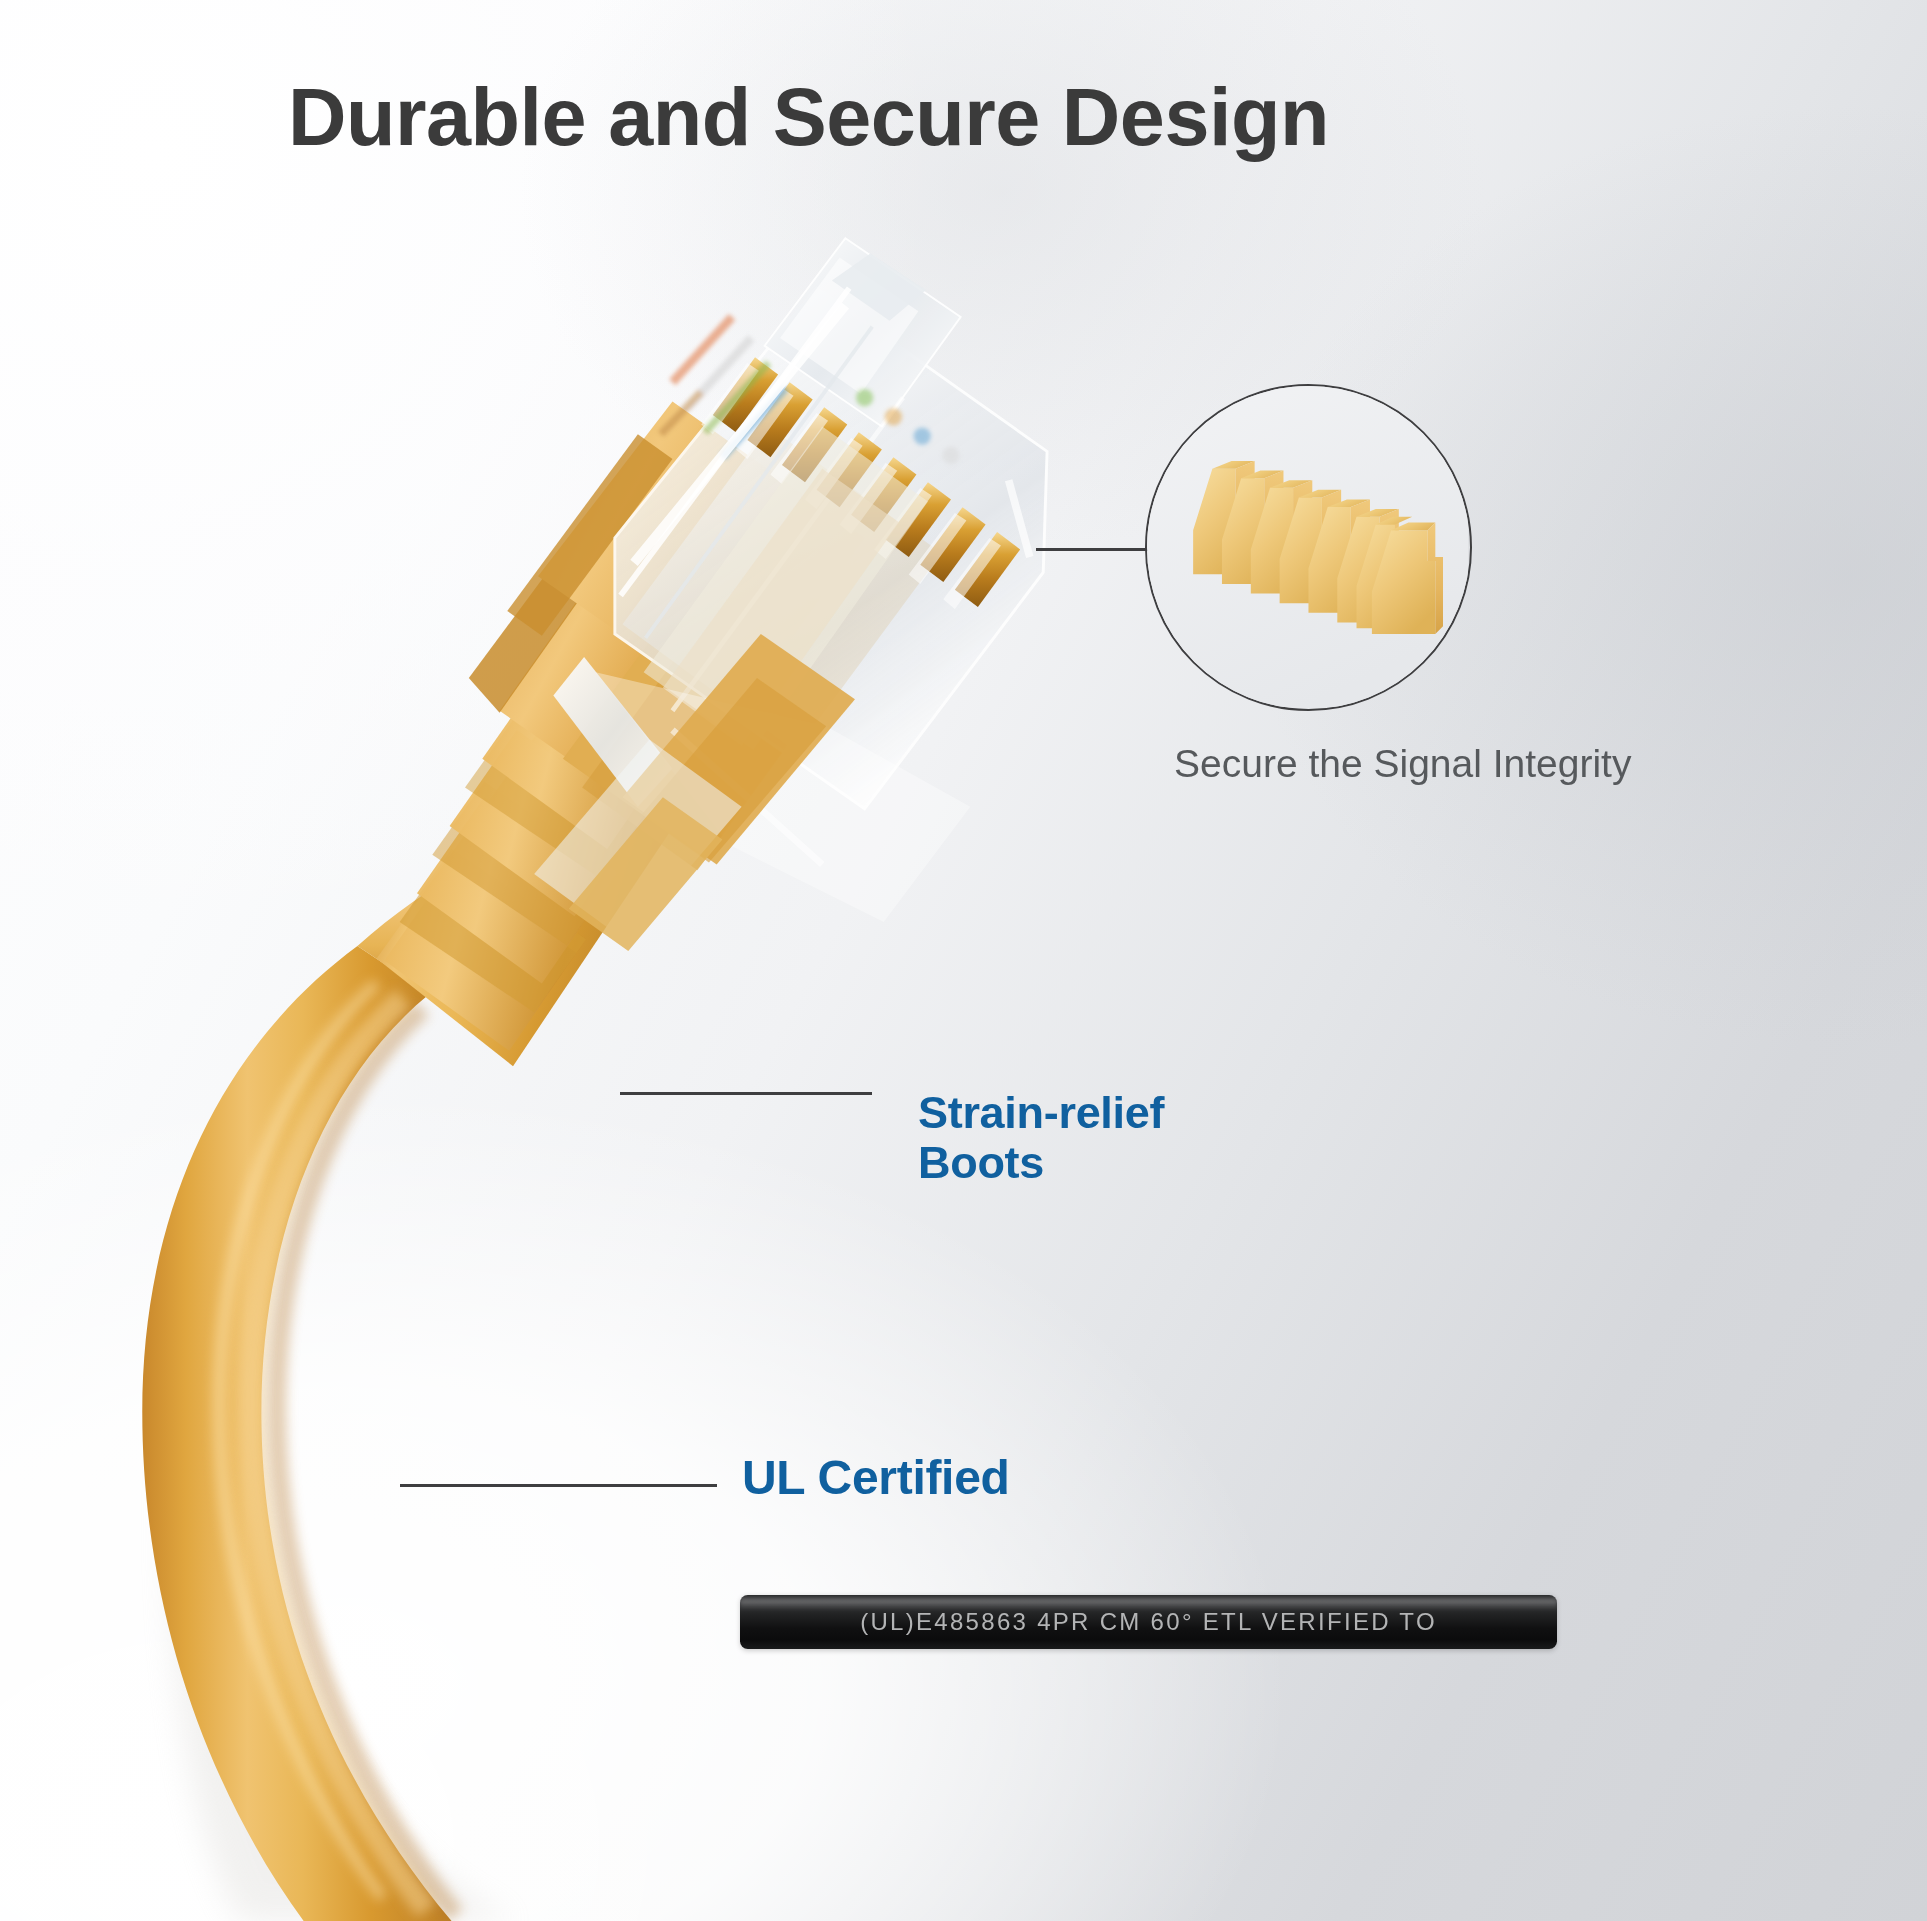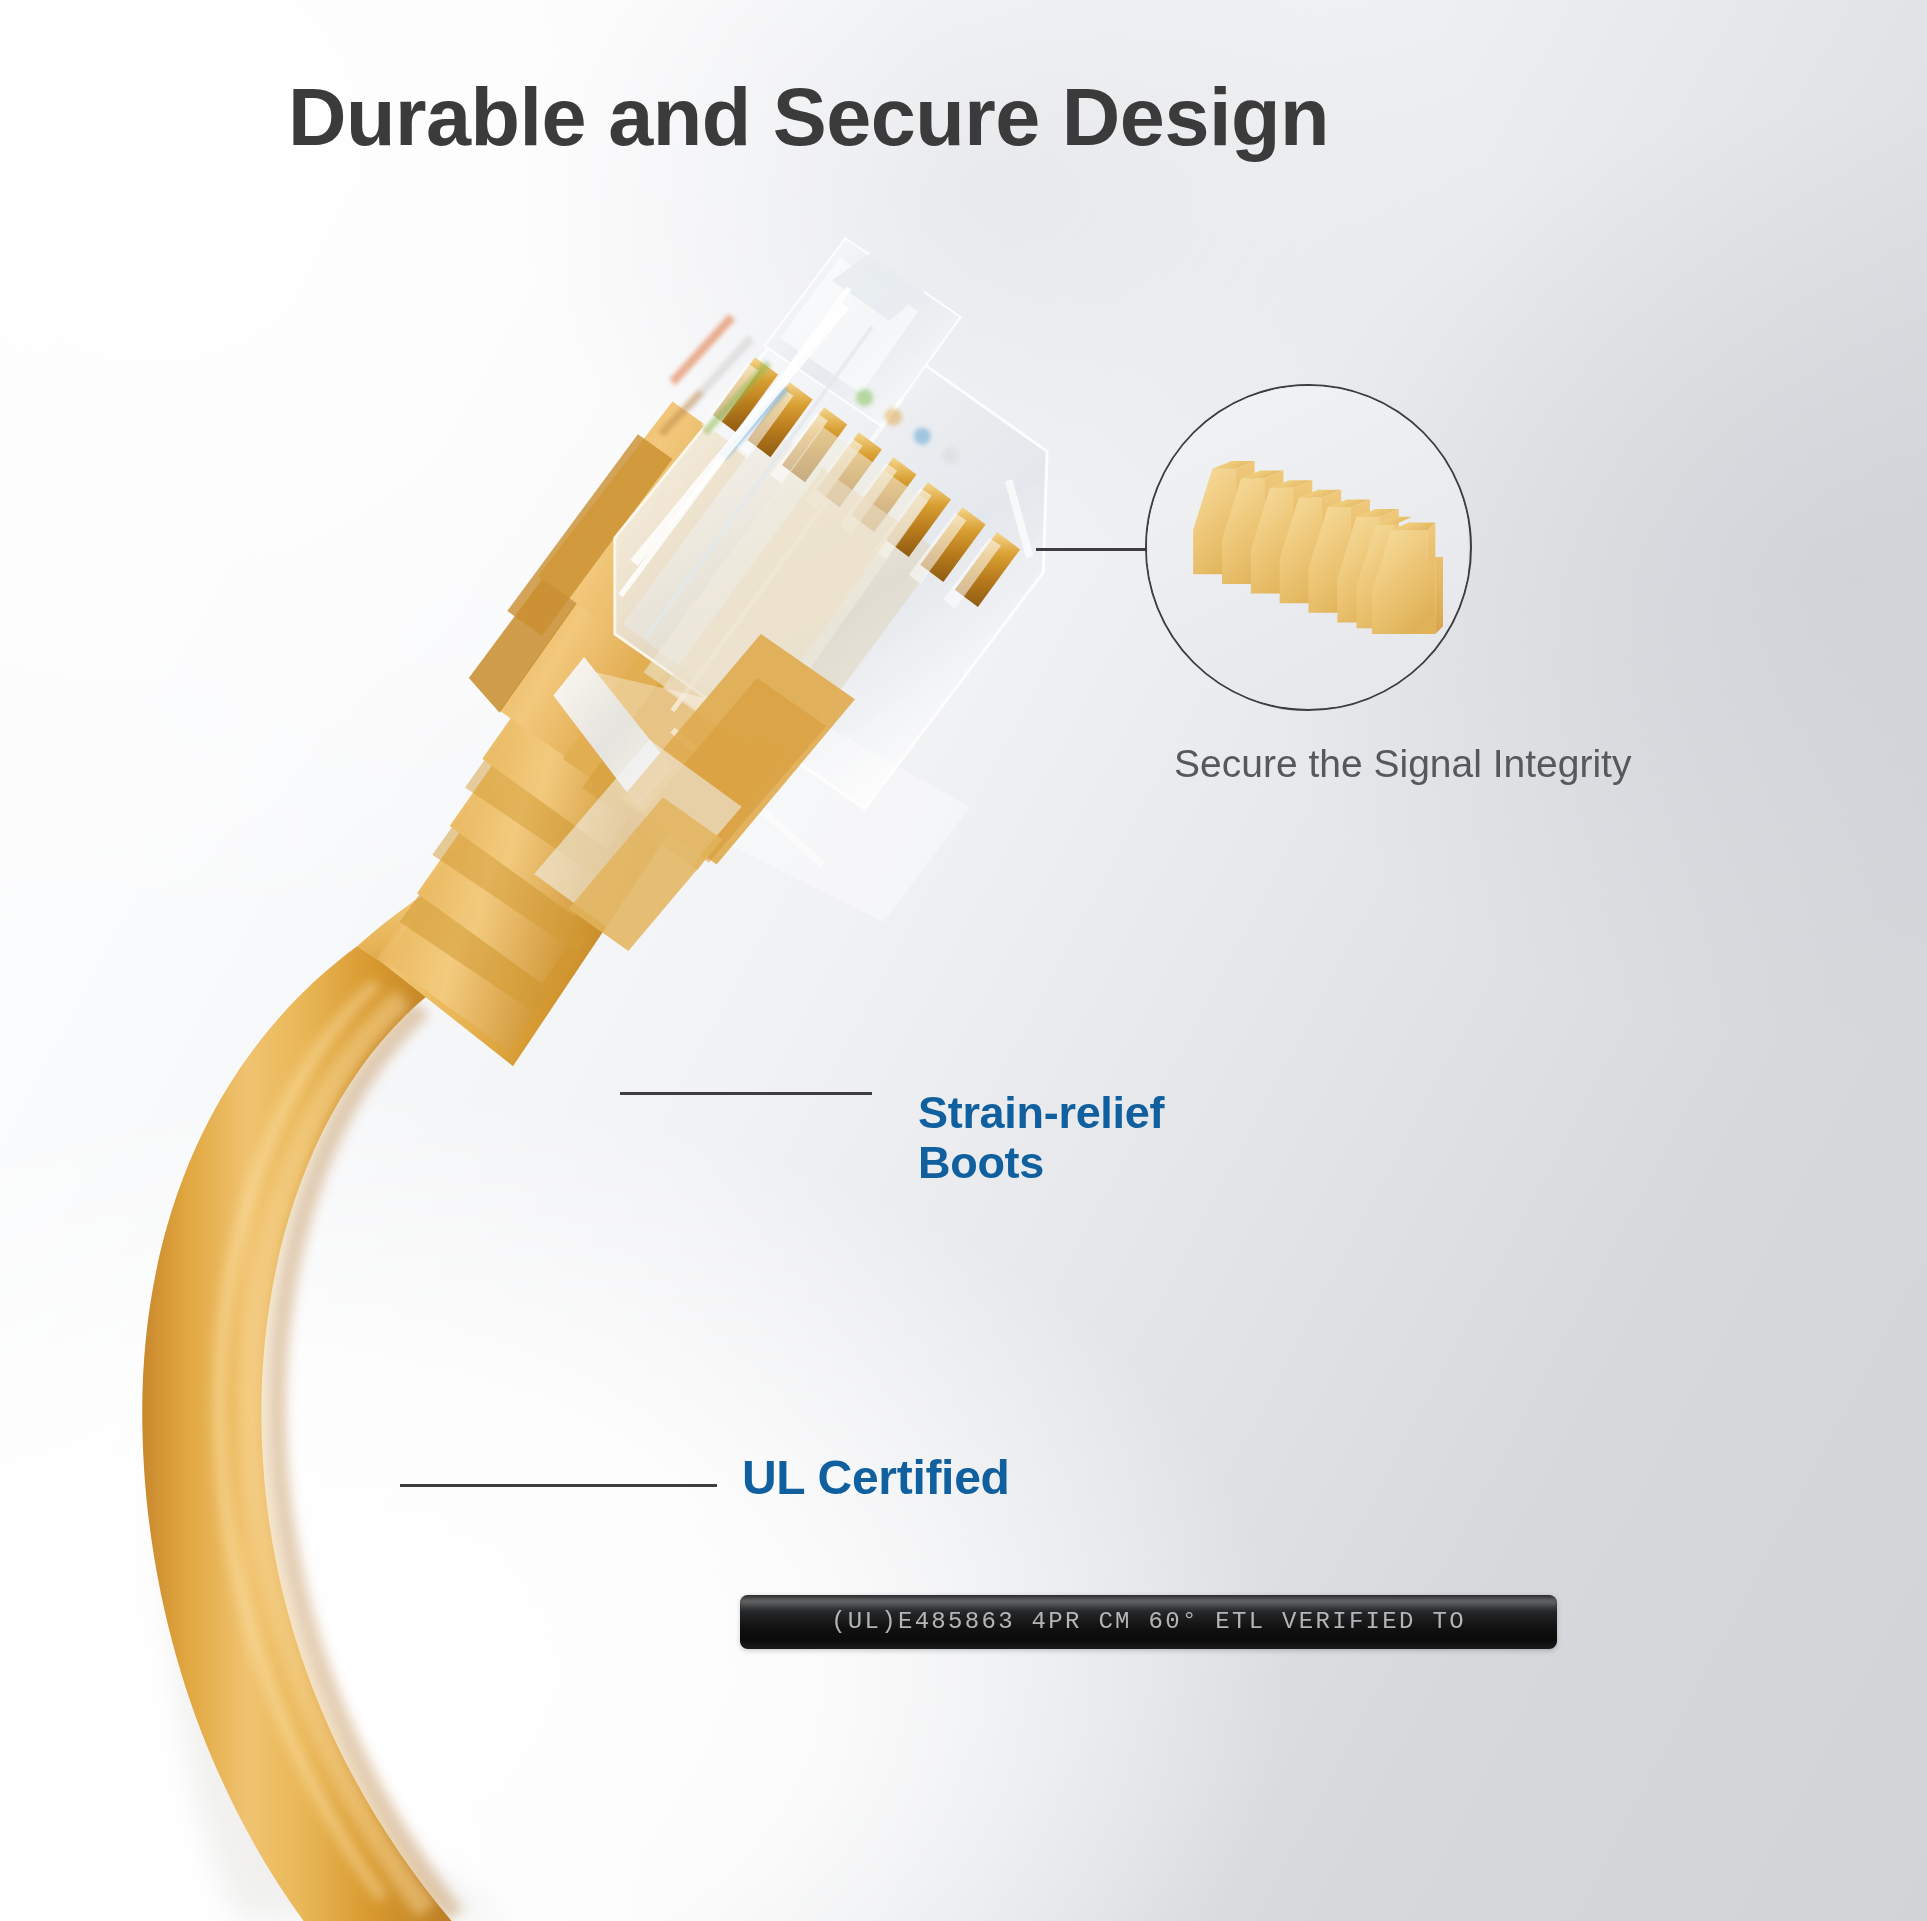--- a/index.html
+++ b/index.html
@@ -124,21 +124,21 @@
     width: 100%; height: 11.5px;
     background: linear-gradient(180deg, rgba(255,255,255,0.30), rgba(255,255,255,0.02));
     filter: blur(1.9px);
   }
   #cable-strip .strip-text {
     position: absolute;
     left: 0; right: 0;
     top: 12.5px;
     text-align: center;
     color: #c9cacb;
-    font-family: Liberation Mono, monospace;
+    font-family: Liberation Sans, sans-serif;
     font-size: 24px;
     letter-spacing: 2.3px;
     white-space: nowrap;
     opacity: 0.88;
   }
 </style>
 </head>
 <body>
 
 <div id="stage">

